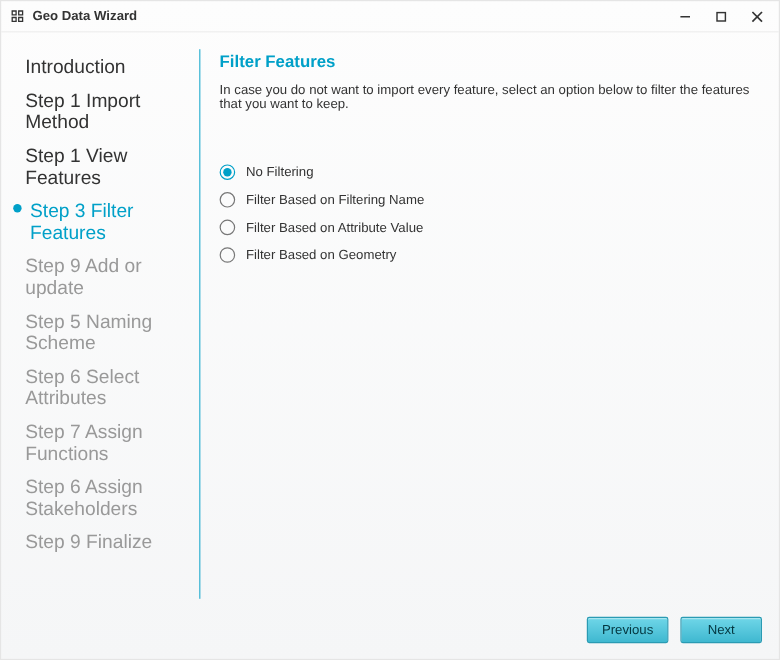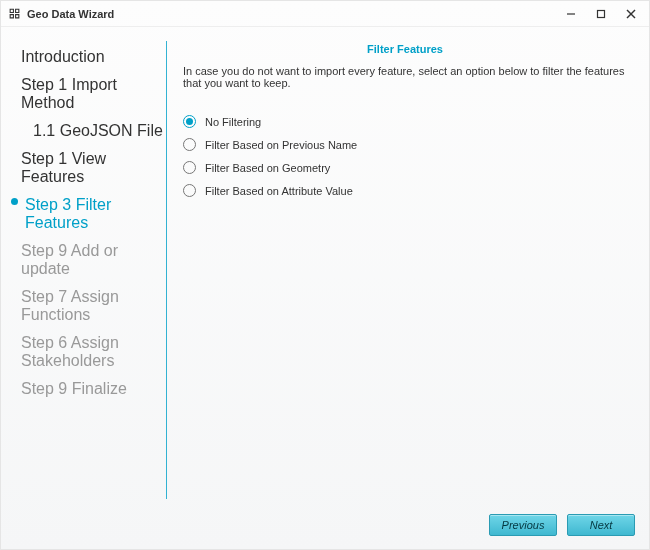--- a/index.html
+++ b/index.html
@@ -100,30 +100,29 @@
     width: 1px;
     background: #00a0c8;
     opacity: 0.8;
     margin: 4px 0 10px 0;
   }
   .main {
     flex: 1;
     padding: 6px 12px 0 16px;
   }
   .section-title {
-    font-size: 11px;
+    font-size: 14px;
     font-weight: bold;
     color: #00a0c8;
     margin-bottom: 10px;
-    text-align: center;
   }
   .section-desc {
     font-size: 11px;
     color: #333;
-    margin-bottom: 26px;
+    margin-bottom: 44px;
   }
   .radio-row {
     display: flex;
     align-items: center;
     gap: 9px;
     margin-bottom: 10px;
     cursor: pointer;
   }
   .radio {
     width: 13px;
@@ -164,21 +163,20 @@
     background: linear-gradient(#6fd6e8, #3fb8d0);
     border: 1px solid #2a9bb3;
     border-radius: 2px;
     font-size: 11px;
     color: #043740;
     display: flex;
     align-items: center;
     justify-content: center;
     cursor: pointer;
     box-shadow: inset 0 1px 0 rgba(255,255,255,0.4);
-    font-style: italic;
   }
 </style>
 </head>
 <body>
 
 <div class="window">
 
   <div class="titlebar">
     <span class="app-icon">
       <svg width="13" height="13" viewBox="0 0 24 24" fill="none" stroke="#333" stroke-width="2">
@@ -204,50 +202,51 @@
           </svg>
       </div>
     </div>
   </div>
 
   <div class="body">
 
     <div class="sidebar">
       <div class="step"><span>Introduction</span></div>
       <div class="step"><span>Step 1 Import Method</span></div>
-      <div class="step sub"><span>1.1 GeoJSON File</span></div>
       <div class="step"><span>Step 1 View Features</span></div>
       <div class="step active"><span>Step 3 Filter Features</span></div>
       <div class="step future"><span>Step 9 Add or update</span></div>
+      <div class="step future"><span>Step 5 Naming Scheme</span></div>
+      <div class="step future"><span>Step 6 Select Attributes</span></div>
       <div class="step future"><span>Step 7 Assign Functions</span></div>
       <div class="step future"><span>Step 6 Assign Stakeholders</span></div>
       <div class="step future"><span>Step 9 Finalize</span></div>
     </div>
 
     <div class="divider"></div>
 
     <div class="main">
       <div class="section-title">Filter Features</div>
       <div class="section-desc">In case you do not want to import every feature, select an option below to filter the features that you want to keep.</div>
 
       <div class="radio-row">
         <span class="radio selected"></span>
         <span class="radio-label">No Filtering</span>
       </div>
       <div class="radio-row">
         <span class="radio"></span>
-        <span class="radio-label">Filter Based on Previous Name</span>
+        <span class="radio-label">Filter Based on Filtering Name</span>
+      </div>
+      <div class="radio-row">
+        <span class="radio"></span>
+        <span class="radio-label">Filter Based on Attribute Value</span>
       </div>
       <div class="radio-row">
         <span class="radio"></span>
         <span class="radio-label">Filter Based on Geometry</span>
-      </div>
-      <div class="radio-row">
-        <span class="radio"></span>
-        <span class="radio-label">Filter Based on Attribute Value</span>
       </div>
     </div>
 
   </div>
 
   <div class="footer">
     <div class="btn">
         <span>Previous</span>
       </div>
     <div class="btn">

